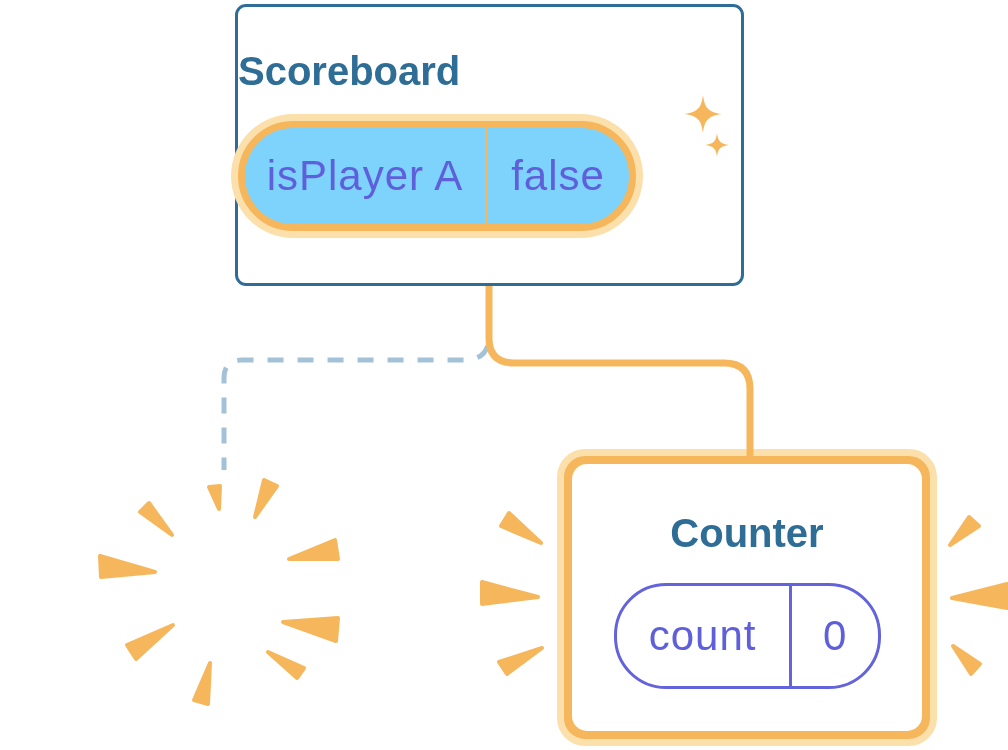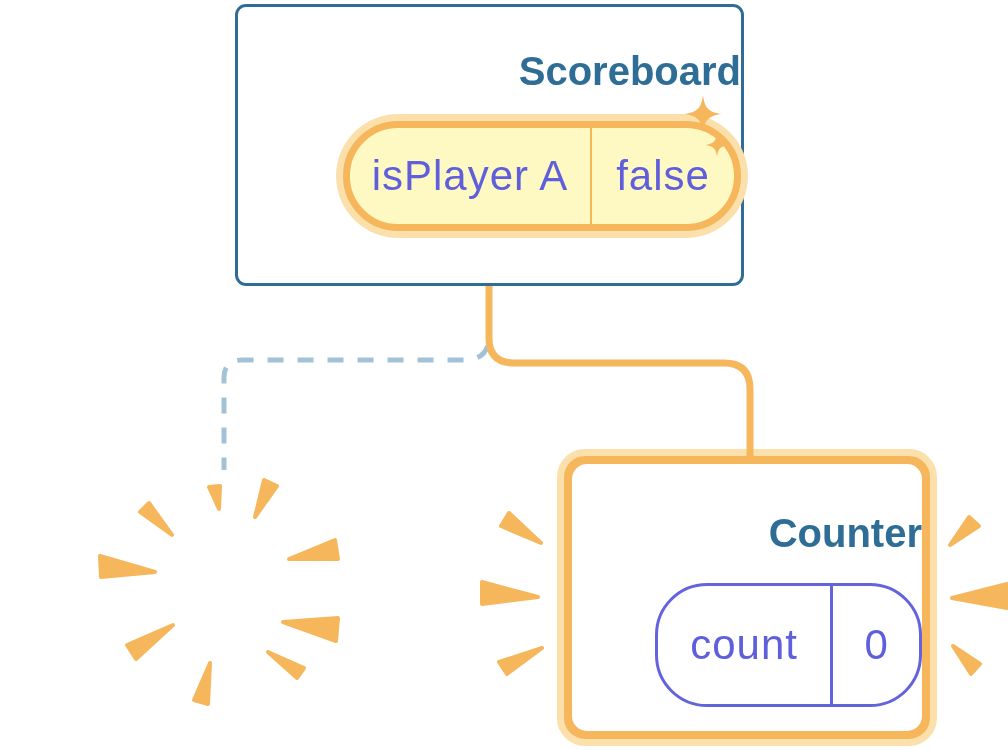--- a/index.html
+++ b/index.html
@@ -53,35 +53,35 @@
     position: absolute;
     left: 235px; top: 4px;
     width: 509px; height: 282px;
     box-sizing: border-box;
     background: var(--card-background, #fff);
     border: 3px solid var(--card-border-blue, #2F6D96);
     border-radius: 11px;
     z-index: 4;
     display: flex;
     flex-direction: column;
-    align-items: flex-end;
+    align-items: flex-start;
   }
   .card-title {
     font-size: 40px;
     line-height: 46px;
     font-weight: 700;
     color: var(--title-blue, #2E6D96);
   }
   .scoreboard-card .card-title { margin-top: 41px; }
 
   .state-pill-orange {
     margin-top: 27px;
     width: 398px; height: 110px;
     box-sizing: border-box;
-    background: #fef9c3;
+    background: #7dd3fc;
     border: 7px solid var(--accent-orange, #F6B75C);
     border-radius: 60px;
     box-shadow: 0 0 0 7px var(--accent-orange-light, #FCE0AC);
     display: flex;
     align-items: stretch;
     overflow: hidden;
   }
   .state-pill-orange .pill-name {
     flex: 0 0 62.5%;
     border-right: 2px solid var(--accent-orange, #F6B75C);
@@ -109,27 +109,27 @@
     padding: 8px;
     z-index: 2;
   }
   .counter-card .card-inner {
     width: 100%; height: 100%;
     box-sizing: border-box;
     background: var(--card-background, #fff);
     border-radius: 15px;
     display: flex;
     flex-direction: column;
-    align-items: flex-end;
+    align-items: center;
   }
   .counter-card .card-title { margin-top: 46px; }
 
   .state-pill-purple {
     margin-top: 27px;
-    width: 267px; height: 124px;
+    width: 267px; height: 106px;
     box-sizing: border-box;
     background: #fff;
     border: 3px solid var(--pill-border-purple, #6363DC);
     border-radius: 52px;
     display: flex;
     align-items: stretch;
     overflow: hidden;
   }
   .state-pill-purple .pill-name {
     flex: 0 0 66%;

